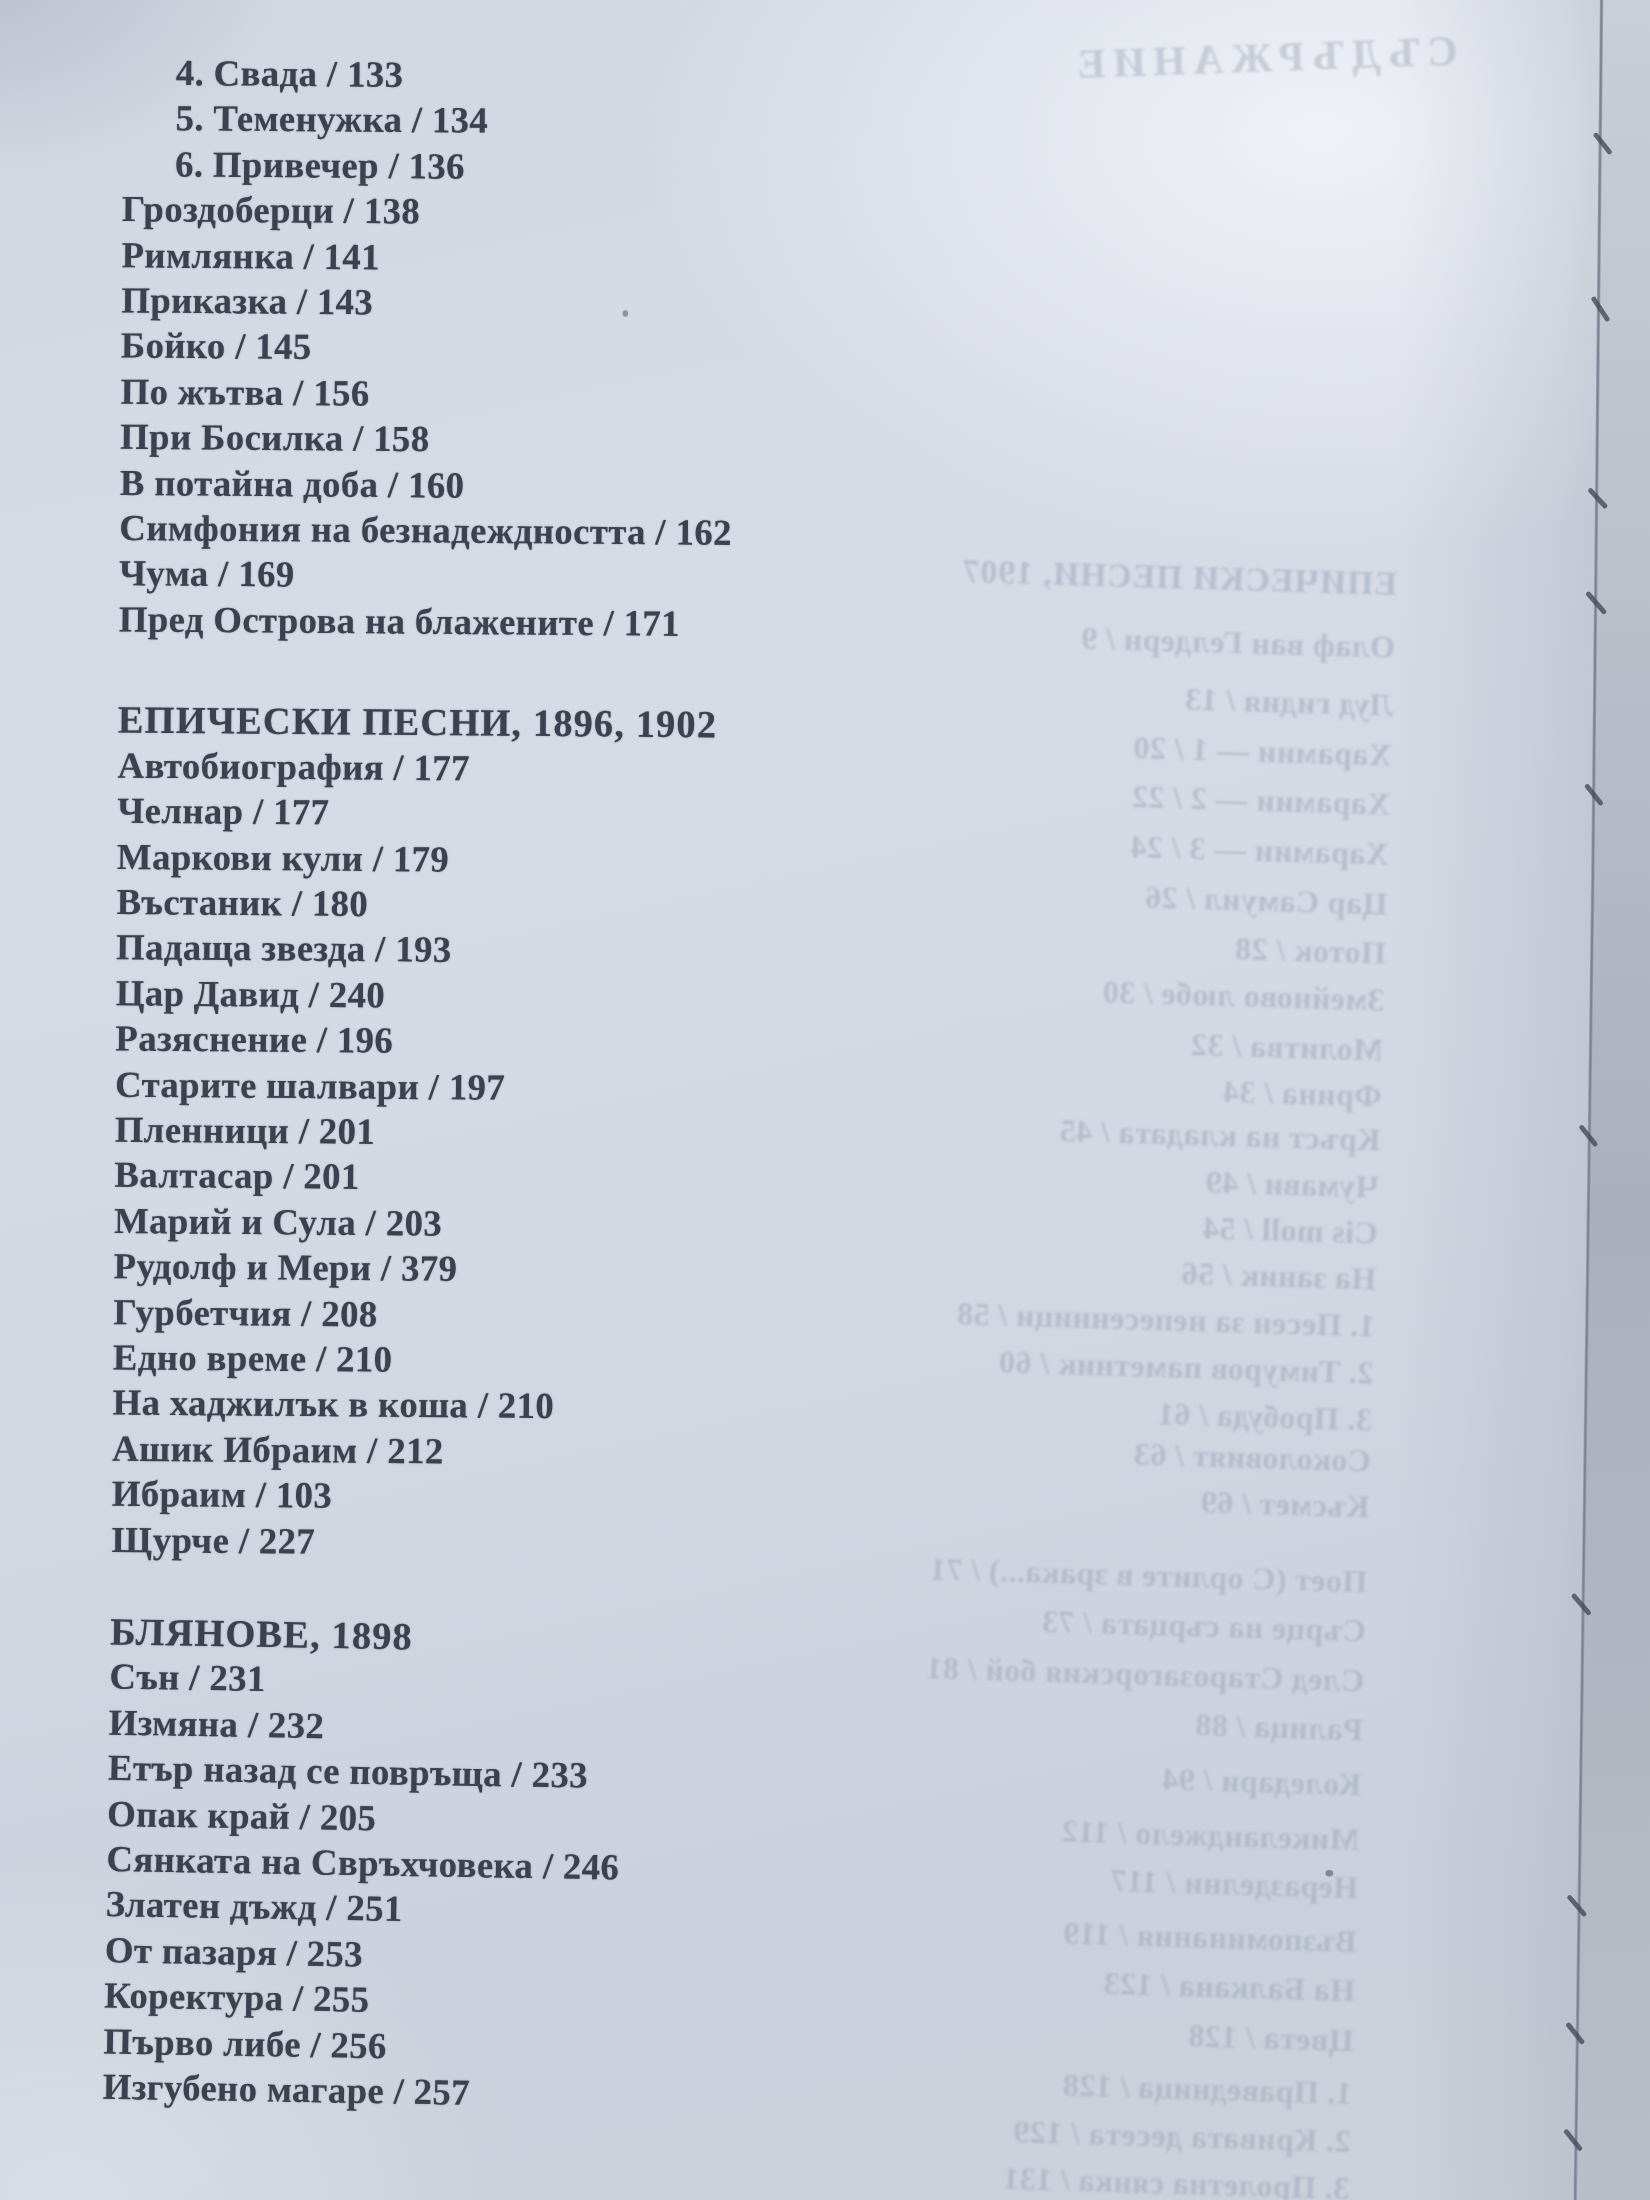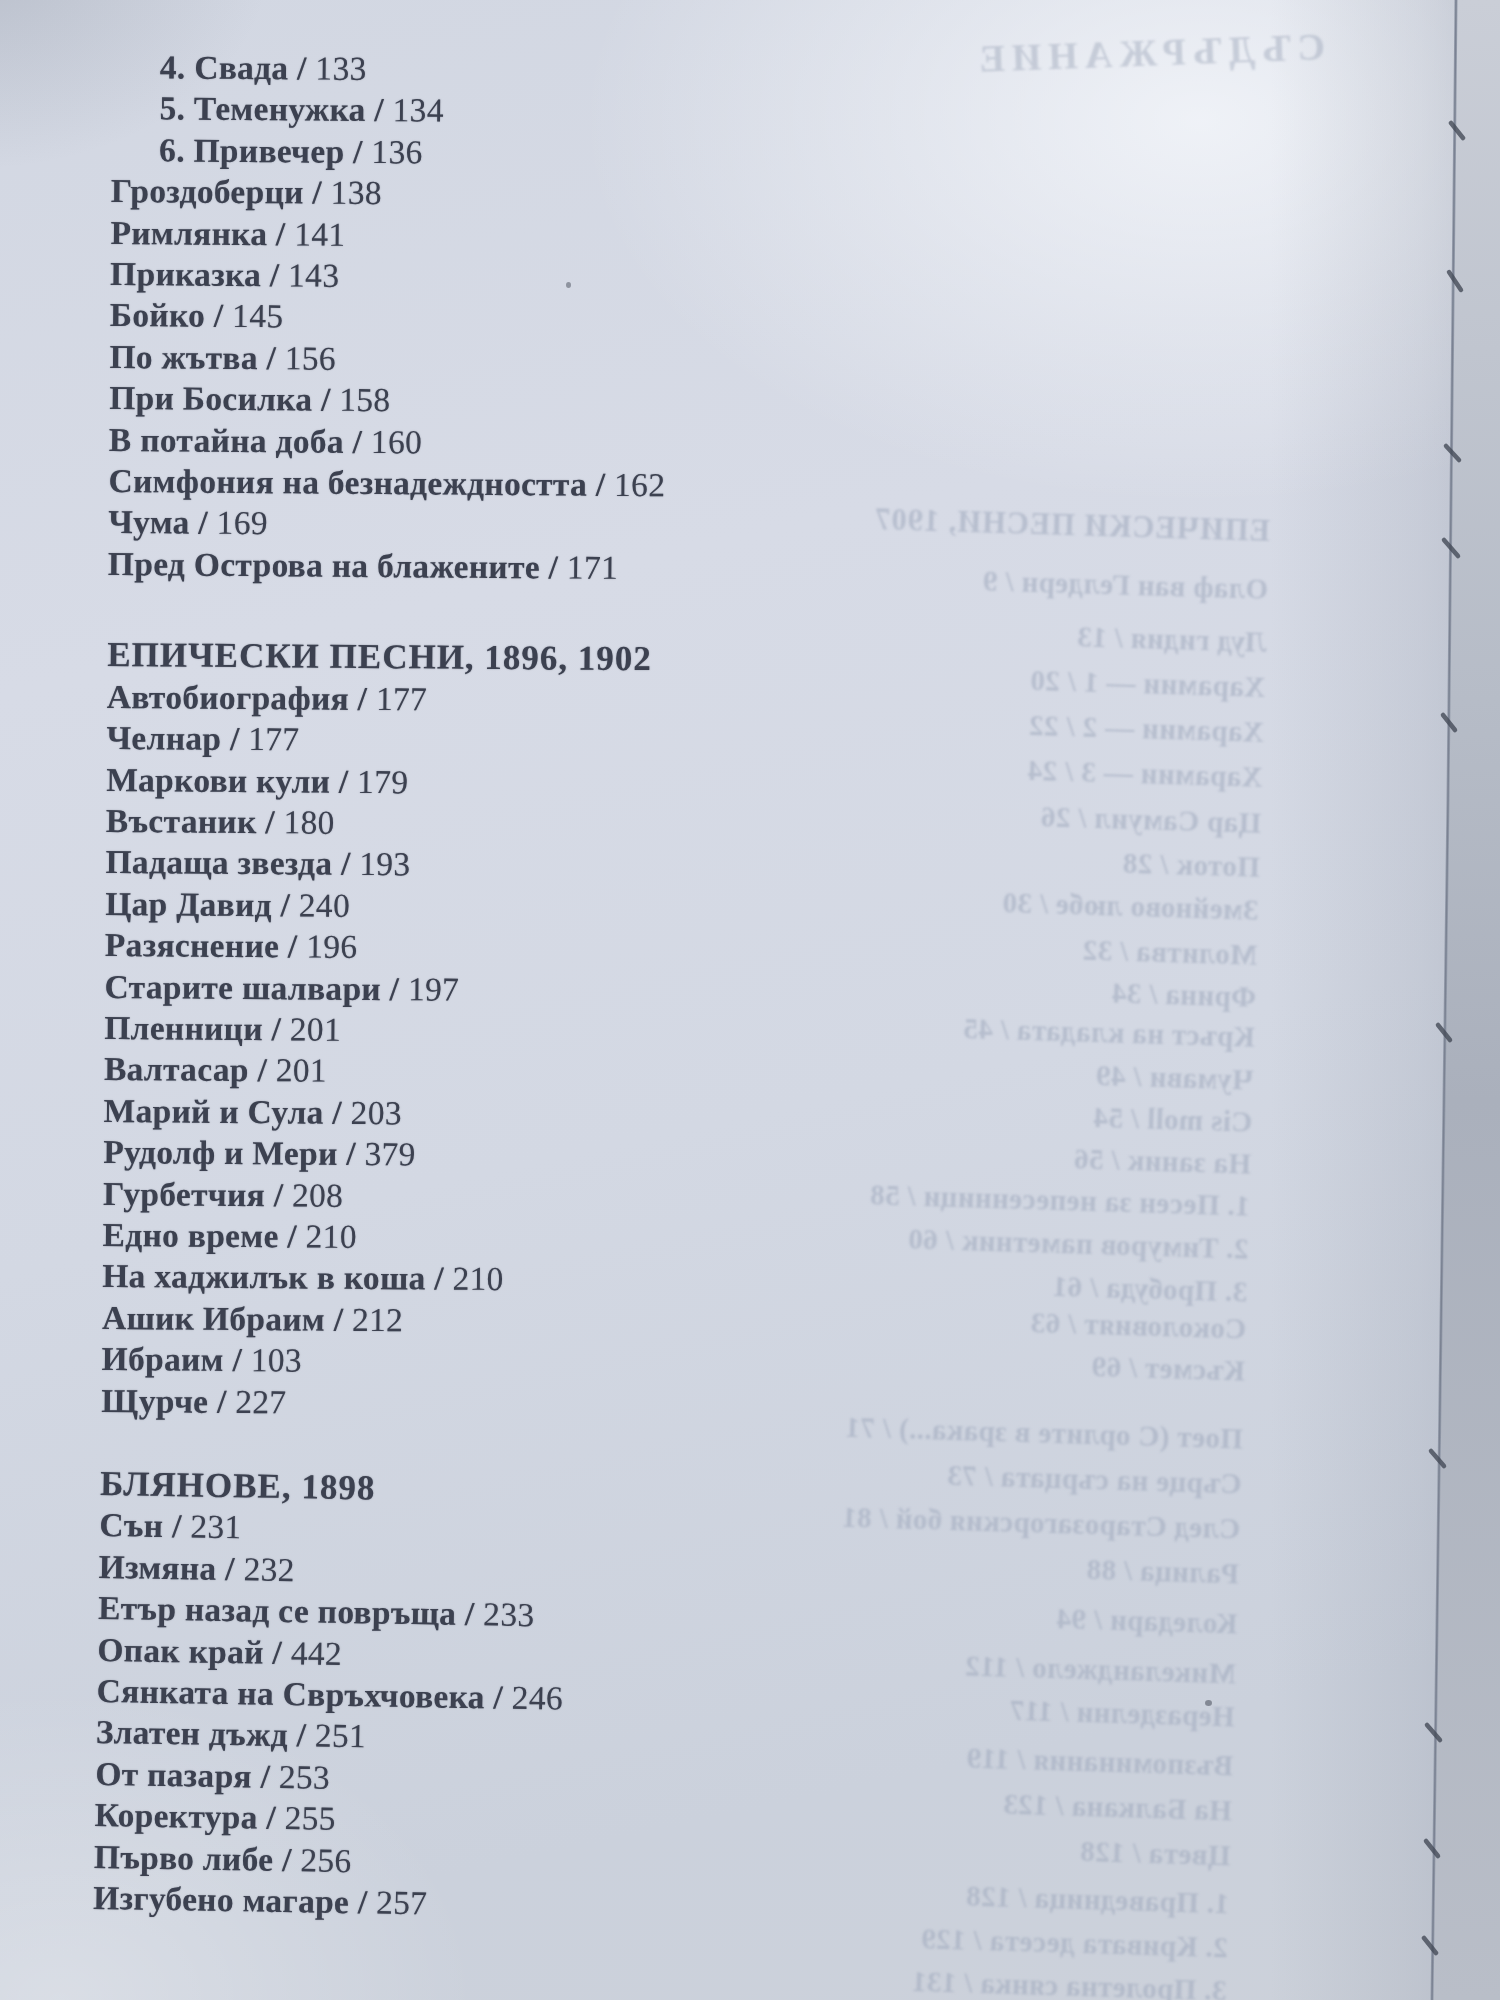--- a/index.html
+++ b/index.html
@@ -32,21 +32,21 @@
   .section:nth-child(3){padding-top:42px;transform:rotate(.5deg);transform-origin:0 0;}
   .section-title{
     font-size:35px;line-height:41.4px;font-weight:700;letter-spacing:1px;
     white-space:nowrap;text-shadow:0 0 1.4px rgba(50,55,70,.55);
   }
   .toc-line{
     font-size:33.5px;line-height:41.4px;font-weight:600;letter-spacing:.3px;
     white-space:nowrap;text-shadow:0 0 1.3px rgba(57,62,78,.5);
   }
   .toc-line.numbered{padding-left:48px;}
-  .toc-line .pg{font-weight:400;}
+  .toc-line .pg{font-weight:700;}
   .toc-line .sep{font-weight:600;}
   
   .ghost{
     position:absolute;left:850px;top:0;width:435px;height:2000px;
     transform:rotate(1.25deg);transform-origin:100% 0;
     color:#9ea8bc;opacity:.55;filter:blur(.8px);
   }
   .ghost-line{
     position:absolute;left:0;width:100%;transform:scaleX(-1);
     font-size:29px;line-height:34px;font-weight:600;white-space:nowrap;letter-spacing:.4px;
@@ -145,21 +145,21 @@
           <div class="toc-line"><span class="t">На хаджилък в коша</span><span class="sep"> / </span><span class="pg">210</span></div>
           <div class="toc-line"><span class="t">Ашик Ибраим</span><span class="sep"> / </span><span class="pg">212</span></div>
           <div class="toc-line"><span class="t">Ибраим</span><span class="sep"> / </span><span class="pg">103</span></div>
           <div class="toc-line"><span class="t">Щурче</span><span class="sep"> / </span><span class="pg">227</span></div>
         </div>
         <div class="section">
           <div class="section-title">БЛЯНОВЕ, 1898</div>
           <div class="toc-line"><span class="t">Сън</span><span class="sep"> / </span><span class="pg">231</span></div>
           <div class="toc-line"><span class="t">Измяна</span><span class="sep"> / </span><span class="pg">232</span></div>
           <div class="toc-line"><span class="t">Етър назад се повръща</span><span class="sep"> / </span><span class="pg">233</span></div>
-          <div class="toc-line"><span class="t">Опак край</span><span class="sep"> / </span><span class="pg">442</span></div>
+          <div class="toc-line"><span class="t">Опак край</span><span class="sep"> / </span><span class="pg">205</span></div>
           <div class="toc-line"><span class="t">Сянката на Свръхчовека</span><span class="sep"> / </span><span class="pg">246</span></div>
           <div class="toc-line"><span class="t">Златен дъжд</span><span class="sep"> / </span><span class="pg">251</span></div>
           <div class="toc-line"><span class="t">От пазаря</span><span class="sep"> / </span><span class="pg">253</span></div>
           <div class="toc-line"><span class="t">Коректура</span><span class="sep"> / </span><span class="pg">255</span></div>
           <div class="toc-line"><span class="t">Първо либе</span><span class="sep"> / </span><span class="pg">256</span></div>
           <div class="toc-line"><span class="t">Изгубено магаре</span><span class="sep"> / </span><span class="pg">257</span></div>
         </div>
       </div>
   </div>
   <div class="speck s1"></div>

